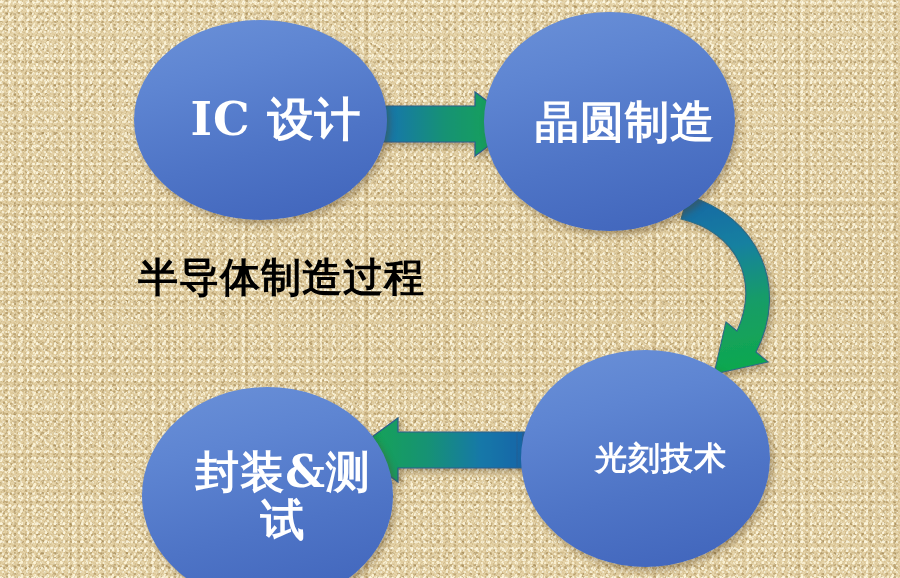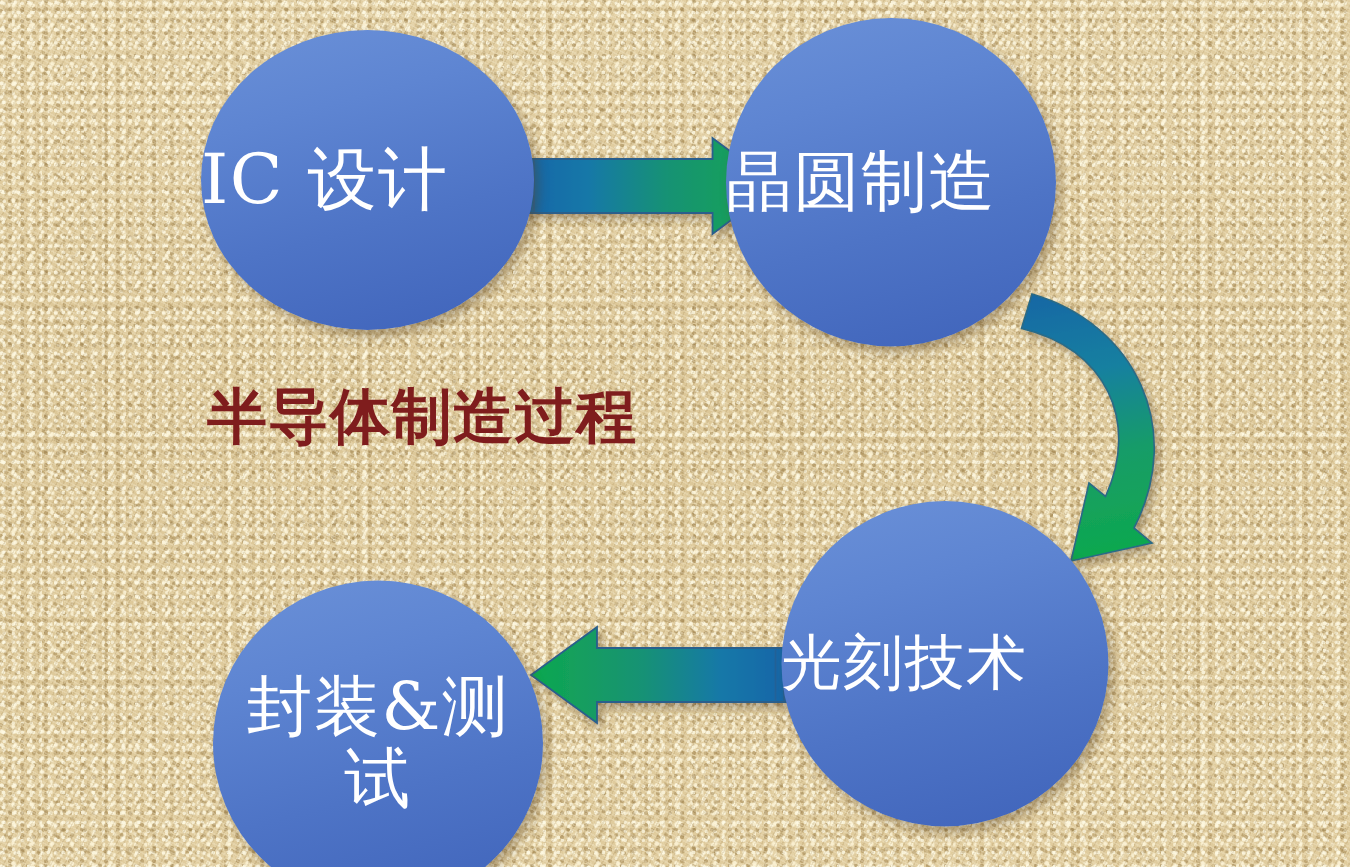--- a/index.html
+++ b/index.html
@@ -50,45 +50,47 @@
   .layer {
     position: absolute;
     inset: 0;
   }
 
   .node {
     position: absolute;
     border-radius: 50%;
     display: flex;
     align-items: center;
+    justify-content: center;
     text-align: center;
     color: #ffffff;
     font-family: "DejaVu Serif", serif;
-    font-weight: 400;
+    font-weight: 700;
     line-height: 1.08;
     letter-spacing: 1px;
     background: linear-gradient(165deg, #6b91d8 0%, #5e85d2 28%, #4e74c6 62%, #3f63ba 100%);
     box-shadow: 3px 4px 7px rgba(90,70,35,0.42);
     user-select: none;
+    padding-left: 31px;
   }
   .node span { display: block; }
 
   #node-ic-design   { left: 134px; top: 20px;  width: 222px; height: 200px; font-size: 46px; }
   #node-wafer-fab   { left: 484px; top: 12px;  width: 220px; height: 219px; font-size: 44px; }
   #node-packaging   { left: 142px; top: 344px; width: 220px; height: 217px; font-size: 44px; margin-top: 43px; }
-  #node-litho       { left: 521px; top: 334px; width: 218px; height: 217px; font-size: 40px; }
+  #node-litho       { left: 521px; top: 350px; width: 218px; height: 217px; font-size: 32px; }
 
   .title {
     position: absolute;
     left: 138px;
     top: 250px;
     font-family: "DejaVu Serif", serif;
     font-weight: bold;
     font-size: 40px;
-    color: #7f1d1d;
+    color: #000000;
     letter-spacing: 1px;
     white-space: nowrap;
     user-select: none;
   }
 
   svg.arrows {
     position: absolute;
     inset: 0;
     width: 900px;
     height: 578px;

